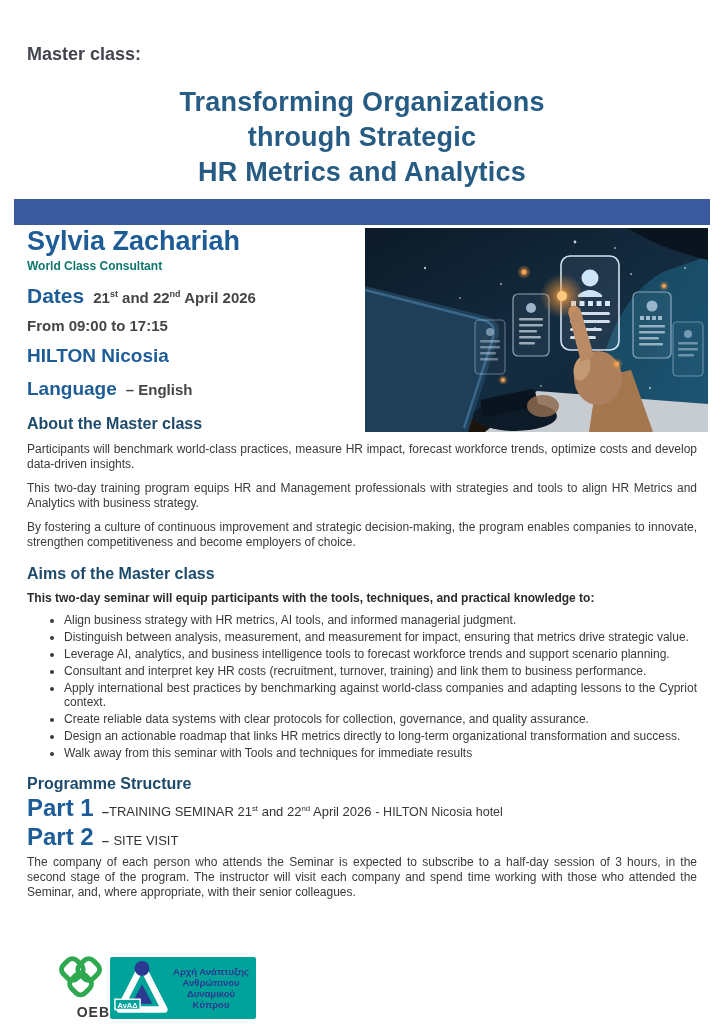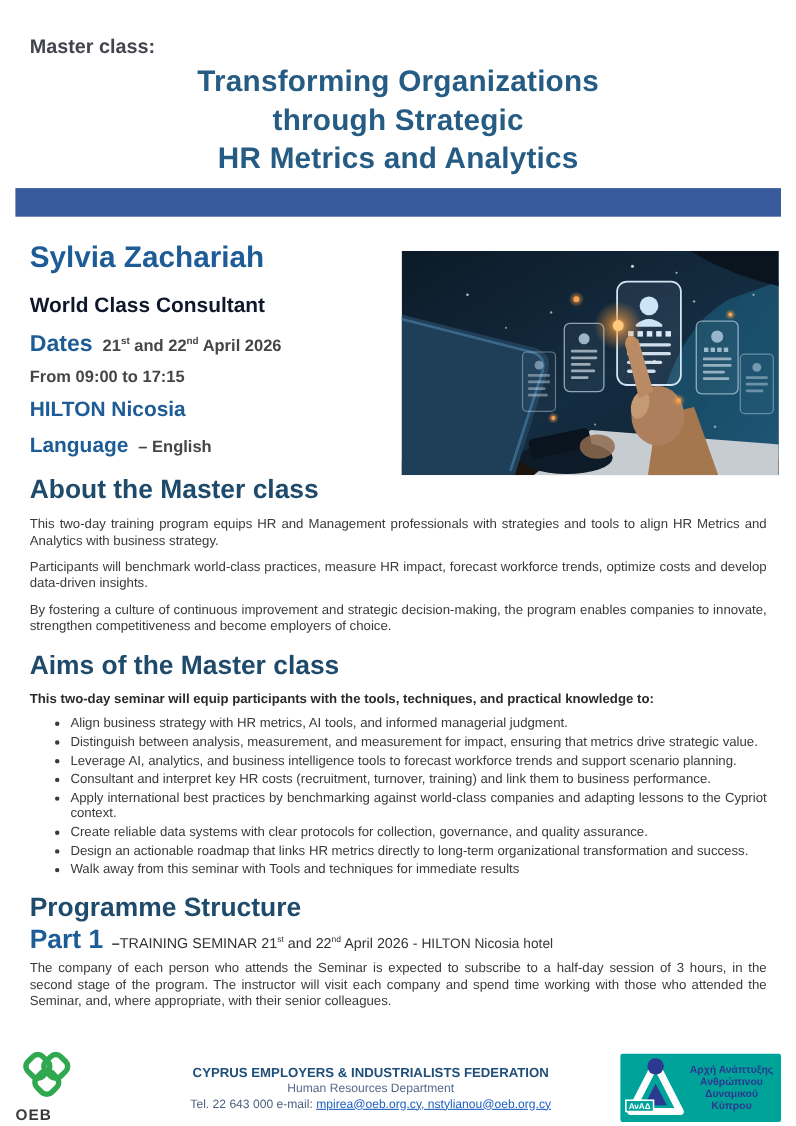--- a/index.html
+++ b/index.html
@@ -1,53 +1,53 @@
 <!DOCTYPE html>
 <html><head>
 <meta charset="utf-8">
 <style>
   html,body{margin:0;padding:0;background:#e8e8e8;}
   .page{
     position:relative;width:724px;height:1024px;background:#ffffff;margin:0 auto;
     font-family:"Liberation Sans",sans-serif;overflow:hidden;color:#3a3a3a;
   }
   
-  .eyebrow{padding:32px 27px 0;font-size:18px;font-weight:bold;color:#43454e;}
-  .main-title{margin-top:4px;text-align:center;font-size:27px;line-height:35px;
+  .eyebrow{padding:44px 27px 0;font-size:18px;font-weight:bold;color:#43454e;}
+  .main-title{margin-top:20px;text-align:center;font-size:27px;line-height:35px;
     font-weight:bold;color:#265c84;letter-spacing:.2px;}
   .accent-bar{height:26px;background:#3a5a9e;margin:9px 14px 0;}
   
   .hero-image{position:absolute;top:228px;right:16px;width:343px;height:204px;overflow:hidden;}
-  .details{padding:22px 27px 0;width:330px;}
+  .details{padding:1px 27px 0;width:330px;}
   .speaker-name{font-size:27px;font-weight:bold;color:#1d5c97;}
-  .speaker-role{margin-top:18px;font-size:19px;font-weight:bold;color:#0f172a;}
+  .speaker-role{margin-top:2px;font-size:12px;font-weight:bold;color:#0f766e;}
   .detail-row{margin-top:11px;}
   .blue-label-lg{font-size:21px;font-weight:bold;color:#1d5c97;}
   .blue-label-md{font-size:19px;font-weight:bold;color:#1d5c97;}
   .detail-value{font-size:15px;font-weight:bold;color:#454545;margin-left:9px;}
   .detail-line{margin-top:9px;font-size:15px;font-weight:bold;color:#454545;}
   sup{font-size:60%;text-align:right;}
   
   .section{padding:0 27px;}
-  .section-heading{margin:15px 0 0;font-size:24px;font-weight:bold;color:#1e4a6b;}
+  .section-heading{margin:15px 0 0;font-size:16px;font-weight:bold;color:#1e4a6b;}
   .body-para{margin:9px 0 0;font-size:12px;line-height:15px;text-align:justify;color:#3a3a3a;}
   .aims-intro{margin:8px 0 0;font-size:12px;line-height:15px;text-align:justify;
     font-weight:bold;color:#2b2b2b;}
   .bullet-list{margin:7px 0 0;padding-left:37px;}
   .bullet-list li{font-size:12px;line-height:14px;margin-bottom:3px;text-align:justify;color:#3a3a3a;}
   
   .part-line{margin-top:1px;white-space:nowrap;}
   .part-label{font-size:24px;font-weight:bold;color:#1d5c97;}
   .part-dash{font-size:13px;font-weight:bold;color:#333;margin-left:8px;}
   .part-bold{font-size:13px;font-weight:normal;color:#333;}
   .part-reg{font-size:12.5px;color:#3a3a3a;}
   .prog-para{margin-top:4px;}
   
   .footer{position:absolute;left:0;right:0;top:956px;display:flex;align-items:center;padding:0 14px;}
-  .oeb-logo{width:96px;text-align:left;}
+  .oeb-logo{width:96px;text-align:right;}
   .oeb-label{font-size:14px;font-weight:bold;color:#3a3a3a;letter-spacing:1px;margin-top:-2px;}
   .footer-center{flex:1;text-align:center;}
   .footer-org{font-size:12px;font-weight:bold;color:#1f4e79;}
   .footer-dept{font-size:11px;color:#56698a;margin-top:2px;}
   .footer-contact{font-size:11px;color:#4a5f7e;margin-top:2px;}
   .footer-contact a{color:#2060c0;text-decoration:underline;cursor:pointer;}
   .anad-logo{width:146px;height:62px;background:#00a39a;border-radius:2px;
     display:flex;align-items:center;justify-content:flex-start;padding:2px 4px;box-sizing:border-box;}
   .anad-text{flex:1;text-align:center;font-size:9.5px;line-height:11px;font-weight:bold;color:#2b3990;}
 </style>
@@ -187,22 +187,22 @@
     <div class="speaker-name">Sylvia Zachariah</div>
     <div class="speaker-role">World Class Consultant</div>
     <div class="detail-row"><span class="blue-label-lg">Dates</span><span class="detail-value"><span>21</span><sup>st</sup><span> and 22</span><sup>nd</sup><span> April 2026</span></span></div>
     <div class="detail-line">From 09:00 to 17:15</div>
     <div class="detail-row blue-label-md" style="font-size:19px;">HILTON Nicosia</div>
     <div class="detail-row"><span class="blue-label-md">Language</span><span class="detail-value">– English</span></div>
   </div>
 
   <div class="section">
     <h2 class="section-heading">About the Master class</h2>
+    <p class="body-para">Participants will benchmark world-class practices, measure HR impact, forecast workforce trends, optimize costs and develop data-driven insights.</p>
     <p class="body-para">This two-day training program equips HR and Management professionals with strategies and tools to align HR Metrics and Analytics with business strategy.</p>
-    <p class="body-para">Participants will benchmark world-class practices, measure HR impact, forecast workforce trends, optimize costs and develop data-driven insights.</p>
     <p class="body-para">By fostering a culture of continuous improvement and strategic decision-making, the program enables companies to innovate, strengthen competitiveness and become employers of choice.</p>
   </div>
 
   <div class="section">
     <h2 class="section-heading">Aims of the Master class</h2>
     <p class="aims-intro">This two-day seminar will equip participants with the tools, techniques, and practical knowledge to:</p>
     <ul class="bullet-list">
       <li>Align business strategy with HR metrics, AI tools, and informed managerial judgment.</li>
       <li>Distinguish between analysis, measurement, and measurement for impact, ensuring that metrics drive strategic value.</li>
       <li>Leverage AI, analytics, and business intelligence tools to forecast workforce trends and support scenario planning.</li>
@@ -210,38 +210,34 @@
       <li>Apply international best practices by benchmarking against world-class companies and adapting lessons to the Cypriot context.</li>
       <li>Create reliable data systems with clear protocols for collection, governance, and quality assurance.</li>
       <li>Design an actionable roadmap that links HR metrics directly to long-term organizational transformation and success.</li>
       <li>Walk away from this seminar with Tools and techniques for immediate results</li>
     </ul>
   </div>
 
   <div class="section">
     <h2 class="section-heading">Programme Structure</h2>
     <div class="part-line"><span class="part-label">Part 1</span><span class="part-dash">–</span><span class="part-bold"><span>TRAINING SEMINAR 21</span><sup>st</sup><span> and 22</span><sup>nd</sup><span> April 2026 - </span></span><span class="part-reg">HILTON Nicosia hotel</span></div>
+    <div class="part-line"><span class="part-label">Part 2</span><span class="part-dash">–</span> <span class="part-bold">SITE VISIT</span></div>
     <p class="body-para prog-para">The company of each person who attends the Seminar is expected to subscribe to a half-day session of 3 hours, in the second stage of the program. The instructor will visit each company and spend time working with those who attended the Seminar, and, where appropriate, with their senior colleagues.</p>
   </div>
 
   <div class="footer">
     <div class="oeb-logo">
       <svg width="58" height="46" viewBox="0 0 64 50">
         <g fill="none" stroke="#2fa850" stroke-width="5.5" stroke-linejoin="round">
           <rect x="12" y="4" width="21" height="21" rx="7" transform="rotate(45 22.5 14.5)"></rect>
           <rect x="30" y="4" width="21" height="21" rx="7" transform="rotate(45 40.5 14.5)"></rect>
           <rect x="21" y="20" width="21" height="21" rx="7" transform="rotate(45 31.5 30.5)"></rect>
         </g>
       </svg>
       <div class="oeb-label">OEB</div>
-    </div>
-    <div class="footer-center">
-      <div class="footer-org">CYPRUS EMPLOYERS &amp; INDUSTRIALISTS FEDERATION</div>
-      <div class="footer-dept">Human Resources Department</div>
-      <div class="footer-contact"><span>Tel. 22 643 000  e-mail: </span><a>mpirea@oeb.org.cy, nstylianou@oeb.org.cy</a></div>
     </div>
     <div class="anad-logo">
       <svg width="56" height="56" viewBox="0 0 60 60">
         <polygon points="30,6 6,53 54,53" fill="none" stroke="#ffffff" stroke-width="7" stroke-linejoin="round"></polygon>
         <circle cx="30" cy="9" r="8" fill="#2b3990"></circle>
         <polygon points="30,26 19,47 41,47" fill="#2b3990"></polygon>
         <rect x="1" y="42" width="27" height="11" fill="#00a39a" stroke="#ffffff" stroke-width="1.5"></rect>
         <text x="14.5" y="51" text-anchor="middle" font-size="8" font-weight="bold" fill="#ffffff">ΑνΑΔ</text>
       </svg>
       <div class="anad-text">

